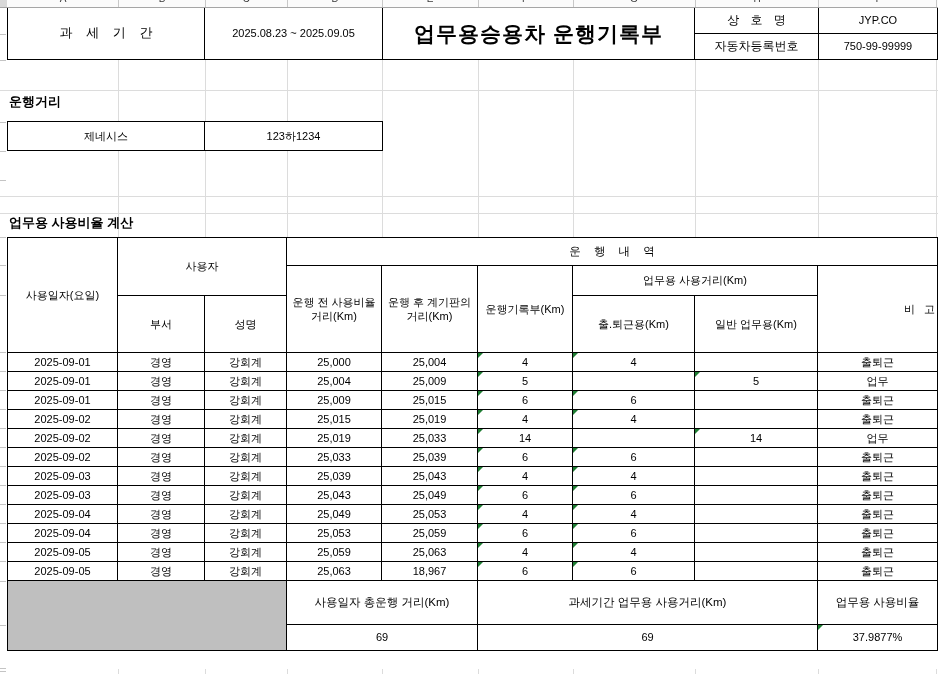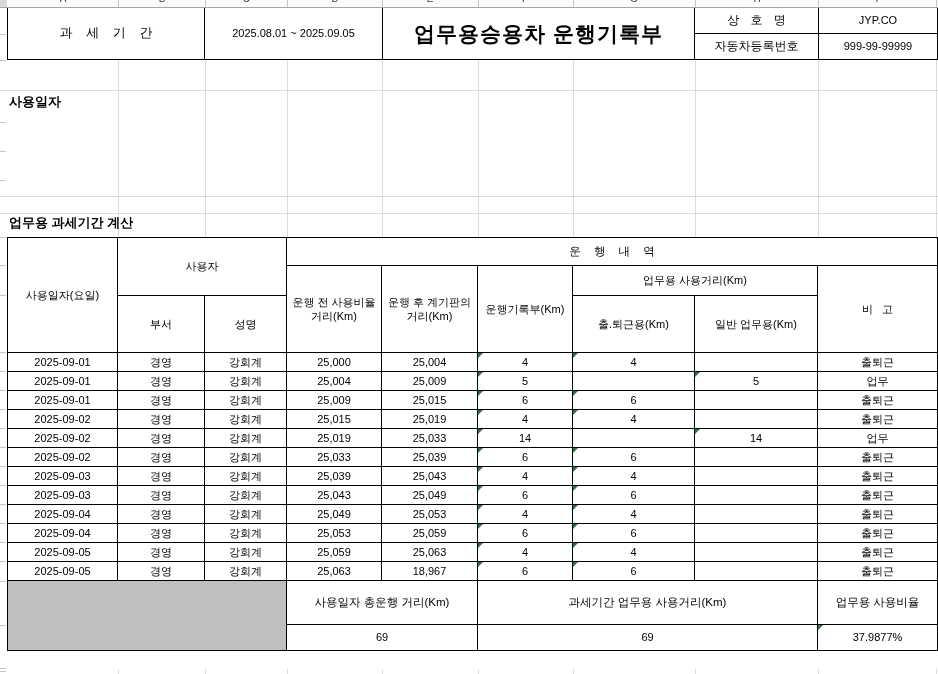--- a/index.html
+++ b/index.html
@@ -22,21 +22,21 @@
   td{border:1px solid #000;padding:0 2px;text-align:center;vertical-align:middle;
      font-size:11px;line-height:1.3;overflow:hidden;word-break:keep-all;position:relative;}
 
   .t-head{left:7px;top:7px;width:930px;}
   .t-basic{left:7px;top:121px;width:376px;}
   .t-main{left:7px;top:237px;width:930px;}
 
   .big-title{font-size:21px;font-weight:bold;letter-spacing:1px;}
   .sp-wide{word-spacing:10px;font-size:13px;}
   .sp-med{word-spacing:8px;font-size:12px;}
-  .sp-sm{word-spacing:6px;}
+  .sp-sm{word-spacing:6px;text-align:right;}
   .lbl12{font-size:12px;}
   .section-label{position:absolute;left:9px;z-index:2;font-size:13px;font-weight:bold;}
   #lbl-basic{top:93px;}
   #lbl-usage{top:214px;}
 
   .graycell{background:var(--summary-gray);}
   .tri::before{content:"";position:absolute;left:0;top:0;width:0;height:0;
                border-top:5px solid var(--marker-green);border-right:5px solid transparent;}
 </style>
 </head>
@@ -118,43 +118,47 @@
     <colgroup>
         <col style="width:197px">
         <col style="width:178px">
         <col style="width:312px">
         <col style="width:124px">
         <col style="width:119px">
       </colgroup>
     <tbody>
       <tr style="height:26px">
         <td rowspan="2" class="sp-wide">과 세 기 간</td>
-        <td rowspan="2">2025.08.01 ~ 2025.09.05</td>
+        <td rowspan="2">2025.08.23 ~ 2025.09.05</td>
         <td rowspan="2" class="big-title">업무용승용차 운행기록부</td>
         <td class="sp-med">상 호 명</td>
         <td>JYP.CO</td>
       </tr>
       <tr style="height:26px">
         <td class="lbl12">자동차등록번호</td>
-        <td>999-99-99999</td>
+        <td>750-99-99999</td>
       </tr>
     </tbody>
   </table>
 
-  <div id="lbl-basic" class="section-label">사용일자</div>
+  <div id="lbl-basic" class="section-label">운행거리</div>
   <table class="t-basic">
     <colgroup>
         <col style="width:197px">
         <col style="width:178px">
       </colgroup>
     <tbody>
+      <tr style="height:29px">
+        <td>제네시스</td>
+        <td>123하1234</td>
+      </tr>
     </tbody>
   </table>
 
-  <div id="lbl-usage" class="section-label">업무용 과세기간 계산</div>
+  <div id="lbl-usage" class="section-label">업무용 사용비율 계산</div>
   <table class="t-main">
     <colgroup>
       <col style="width:110px">
         <col style="width:87px">
         <col style="width:82px">
       <col style="width:95px">
         <col style="width:96px">
         <col style="width:95px">
       <col style="width:122px">
         <col style="width:123px">

